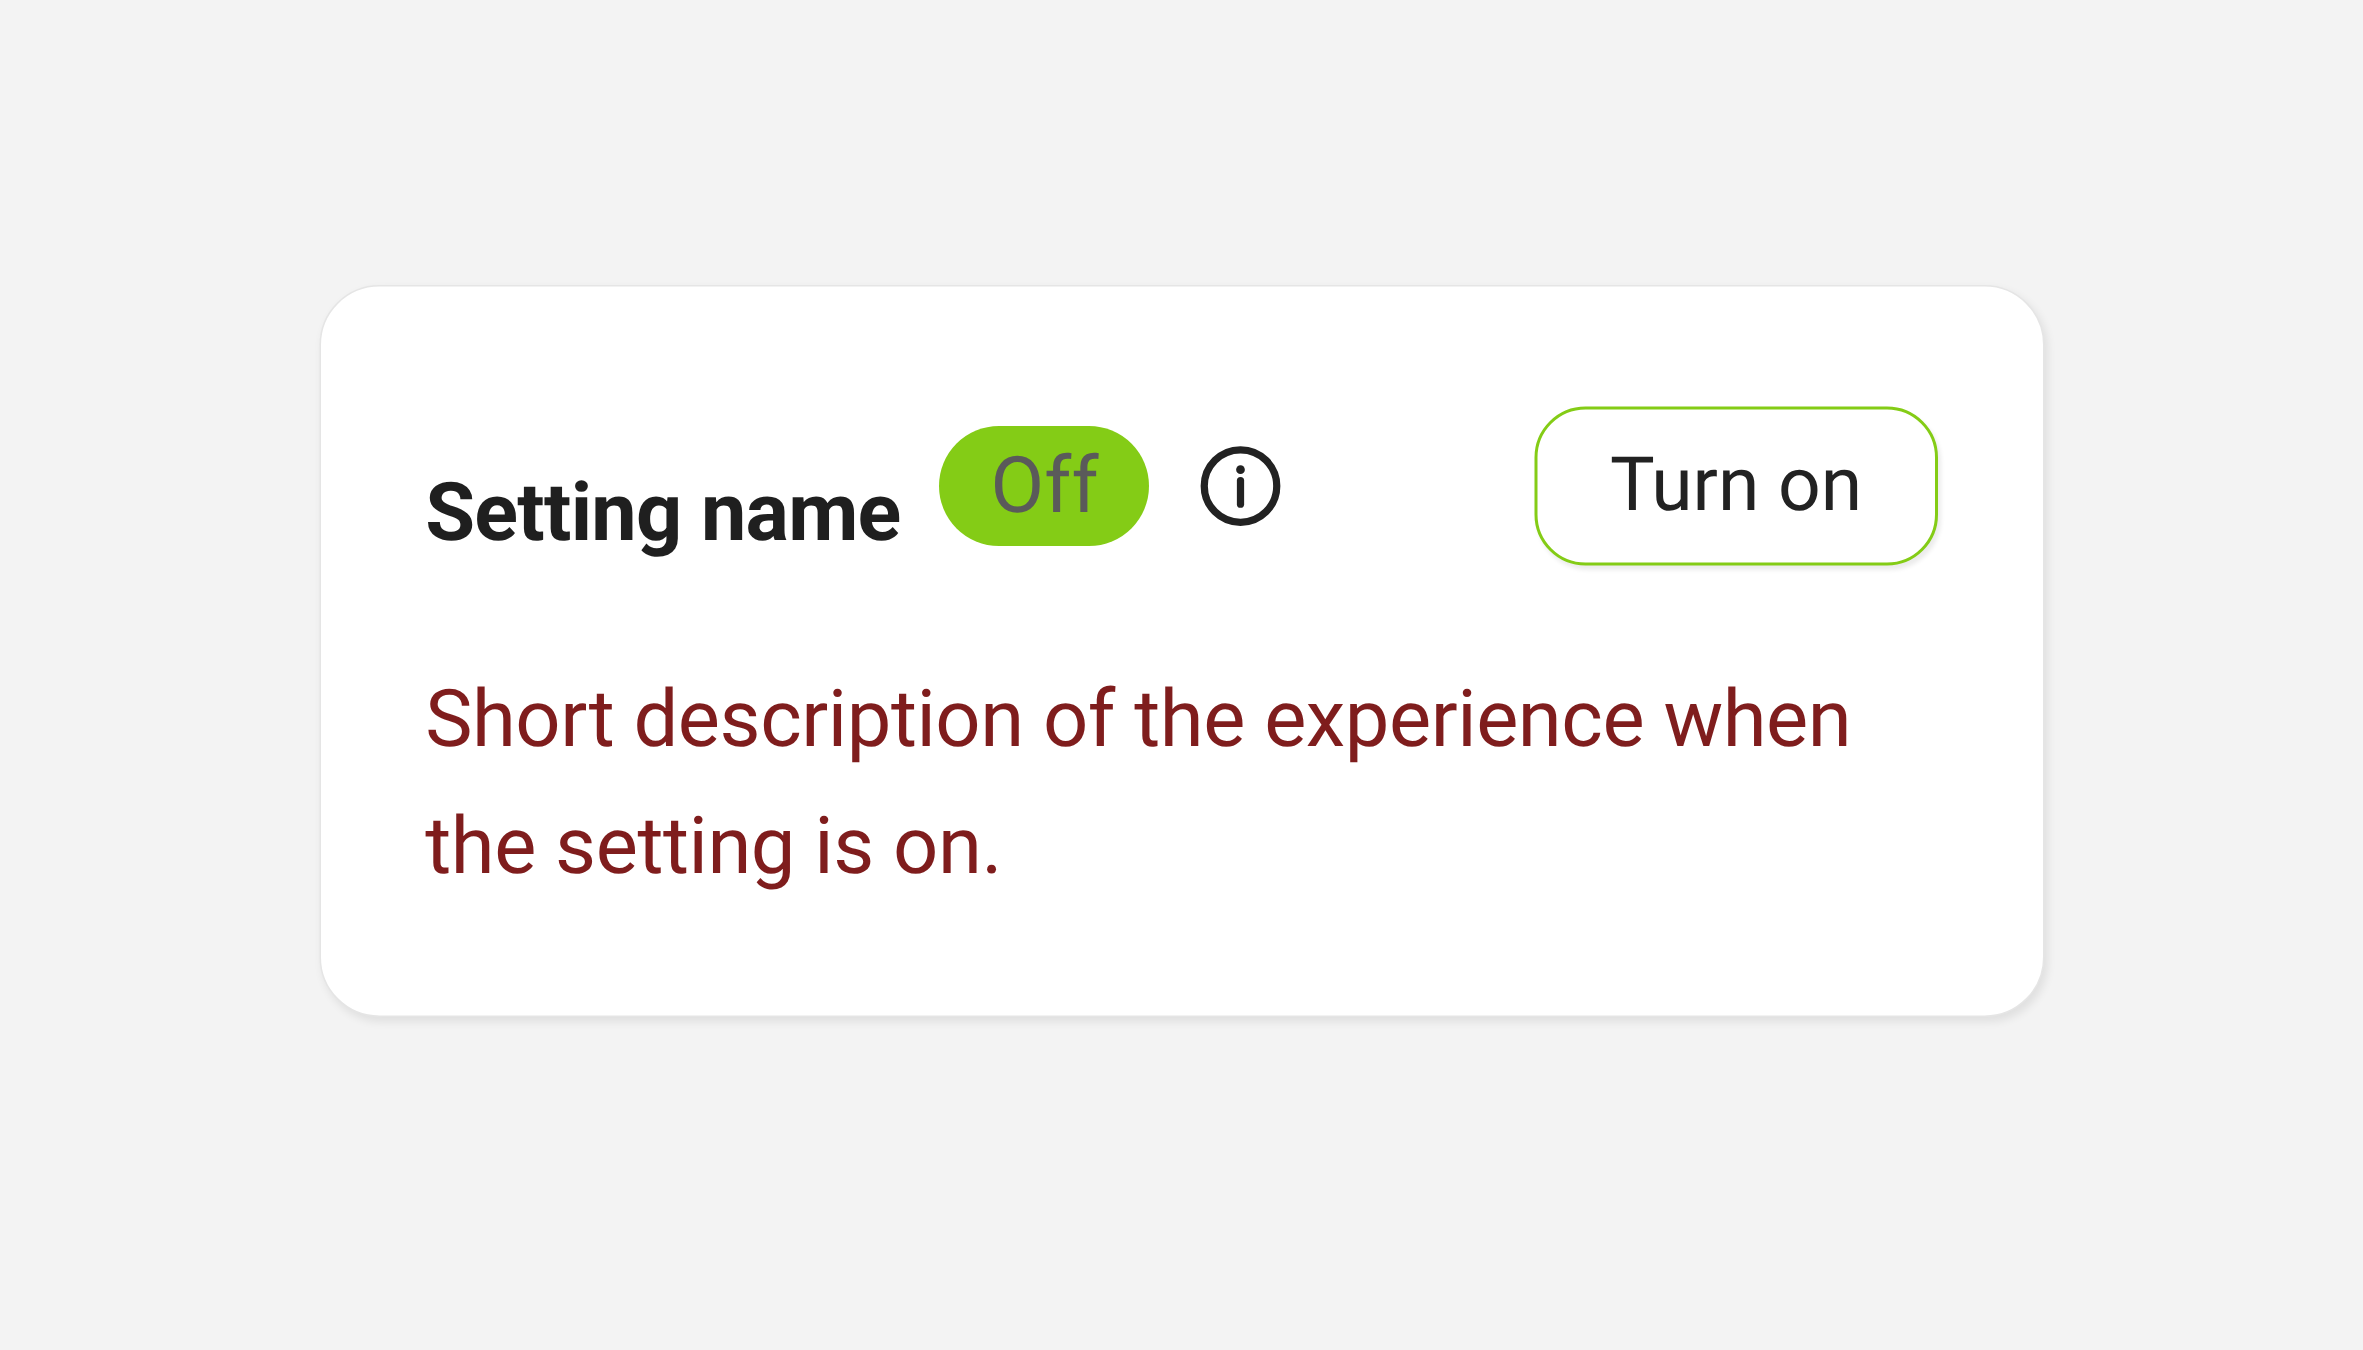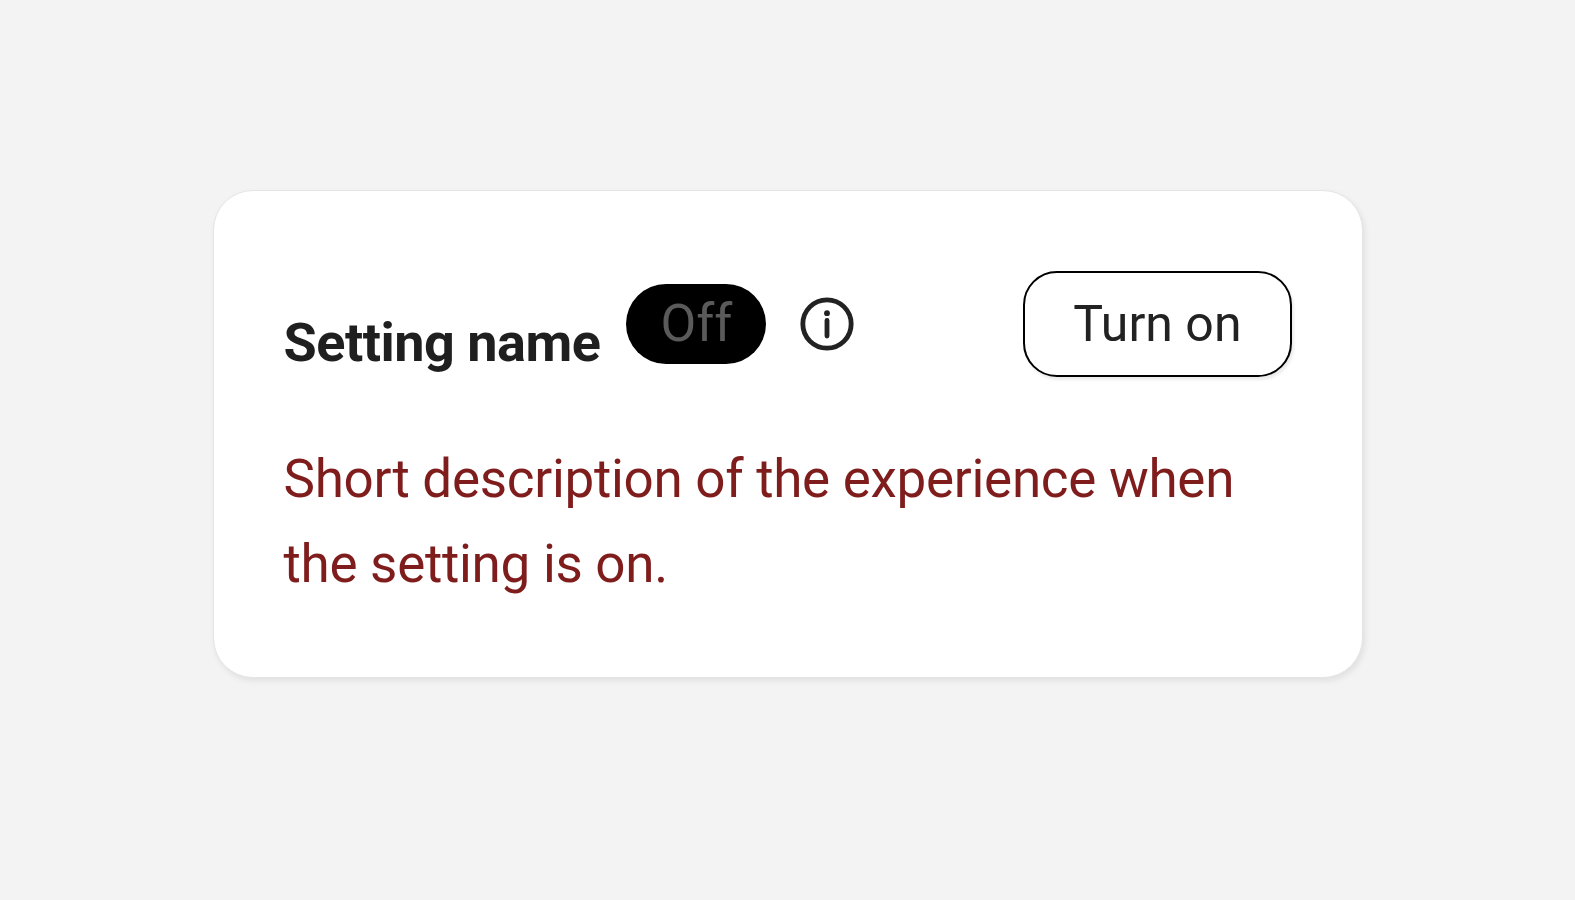--- a/index.html
+++ b/index.html
@@ -36,21 +36,21 @@
     
     .title {
       font-size: 54px;
       font-weight: 700;
       color: #1f1f1f;
       letter-spacing: -0.5px;
       margin-top: 36px;
     }
     
     .status-pill {
-      background: #000000;
+      background: #84cc16;
       border-radius: 40px;
       padding: 14px 34px;
       margin-left: 26px;
       font-size: 52px;
       font-weight: 400;
       color: #5a5a5a;
       line-height: 1;
     }
     
     .info-icon {
@@ -67,21 +67,21 @@
       width: 58px;
       height: 58px;
     }
     
     .spacer {
       flex: 1;
     }
     
     .action-button {
       background: #ffffff;
-      border: 2px solid #000000;
+      border: 2px solid #84cc16;
       border-radius: 34px;
       padding: 26px 48px;
       font-size: 50px;
       font-weight: 400;
       color: #222222;
       cursor: pointer;
       box-shadow: 2px 3px 3px rgba(0,0,0,0.08);
       font-family: inherit;
       line-height: 1;
     }

